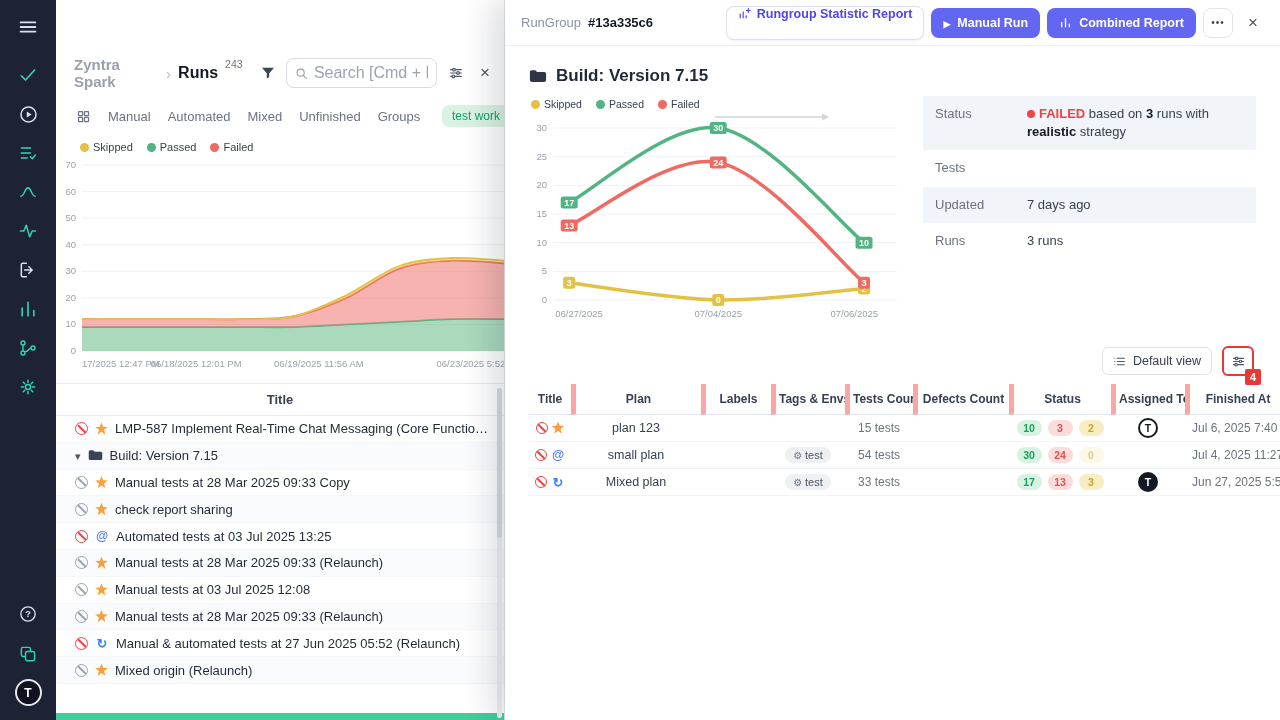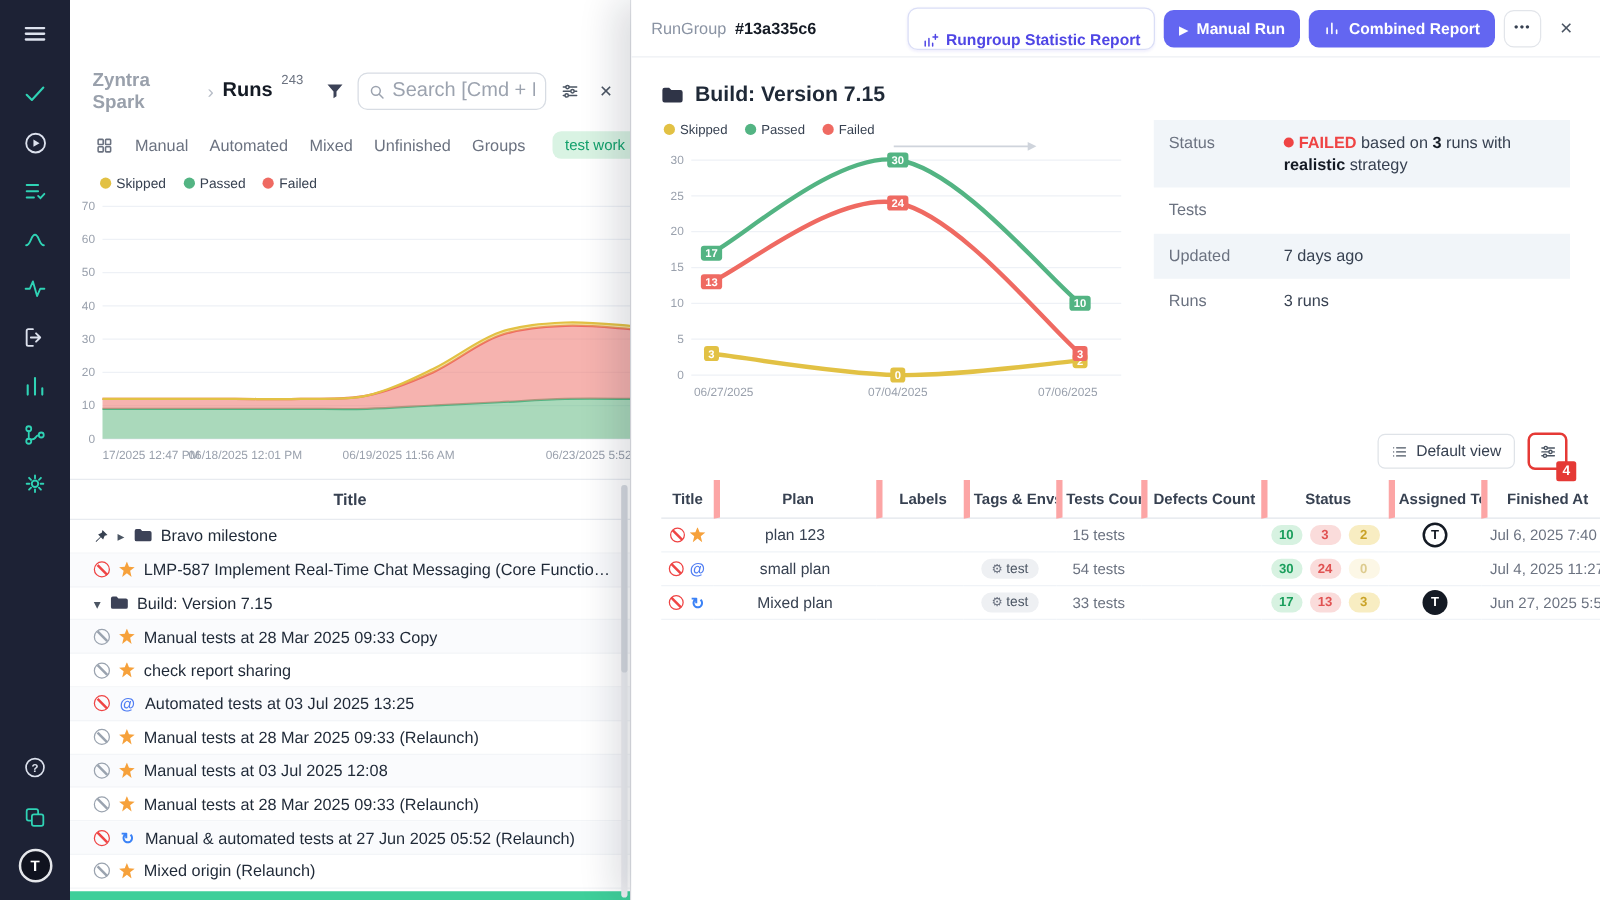--- a/index.html
+++ b/index.html
@@ -68,21 +68,21 @@
   .lp-scroll { position:absolute; right:2px; top:388px; width:5px; height:330px; background:#f0f1f4; border-radius:3px; }
   .lp-scroll-thumb { width:5px; height:150px; background:#d7dbe1; border-radius:3px; }
 
   
   .right-panel { position:absolute; left:505px; top:0; width:775px; height:720px; background:#fff;
                  box-shadow:-14px 0 28px rgba(15,23,42,.14); overflow:hidden; }
   .rp-header { height:46px; display:flex; align-items:center; gap:7px; padding:0 14px 0 16px; border-bottom:1px solid #edf0f4; }
   .rp-kicker { color:#8a93a3; font-size:13px; }
   .rp-id { color:#141a24; font-weight:bold; font-size:13px; }
   .btn-outline { height:34px; border:1px solid #dadef6; background:#fff; color:#4f46e5; border-radius:8px;
-                 font-size:12.5px; font-weight:600; display:inline-flex; align-items:flex-end; gap:6px; padding:0 11px;
+                 font-size:12.5px; font-weight:600; display:inline-flex; align-items:flex-start; gap:6px; padding:0 11px;
                  box-shadow:0 1px 2px rgba(79,70,229,.08); }
   .btn-solid { height:30px; background:#6366f1; color:#fff; border-radius:8px; font-size:12.5px; font-weight:600;
                display:inline-flex; align-items:center; gap:7px; padding:0 12px; }
   .play-tri::after { content:"\25B6"; font-size:9px; color:#fff; }
   .btn-more { width:30px; height:30px; border:1px solid #e2e5ea; border-radius:8px; background:#fff;
               display:flex; align-items:center; justify-content:center; }
   .btn-more::after { content:"\2022\2022\2022"; color:#374151; font-size:10px; letter-spacing:1px; }
   .rp-close { width:26px; height:30px; display:flex; align-items:center; justify-content:center; }
 
   .rp-body { padding:14px 24px 0; }
@@ -298,34 +298,20 @@
         <path d="M26.0,164.1C34.8,164.1,61.3,164.1,78.9,164.1C96.5,164.1,114.1,164.1,131.8,164.1C149.4,164.1,167.0,164.6,184.6,164.1C202.3,163.7,219.9,165.4,237.5,161.5C255.1,157.5,272.8,148.6,290.4,140.2C308.0,131.8,325.6,117.2,343.3,111.0C360.9,104.8,378.5,103.9,396.1,103.0C413.8,102.1,440.2,105.2,449.0,105.7" fill="none" stroke="#e2c144" stroke-width="1.8"></path>
         <text x="26" y="212" text-anchor="start" class="axt">17/2025 12:47 PM</text>
         <text x="140.21" y="212" text-anchor="middle" class="axt">06/18/2025 12:01 PM</text>
         <text x="262.88" y="212" text-anchor="middle" class="axt">06/19/2025 11:56 AM</text>
         <text x="419.39000000000004" y="212" text-anchor="middle" class="axt">06/23/2025 5:52 P</text>
       </svg></div>
 
   <div class="lp-table-head">Title</div>
 
   <div>
-    <div class="lp-row">
-      <span>
-          <svg class="icn" width="12" height="12" viewBox="0 0 24 24">
-            <path fill="#374151" d="M14 2l8 8-4.5 1.2L15 17l-3.6-3.6L4 21l-1-1 7.6-7.4L7 9l5.8-2.5L14 2z"></path>
-          </svg>
-        </span>
-      <span class="caret-r"></span>
-      <span class="folder-svg">
-          <svg class="icn" width="15" height="13" viewBox="0 0 20 16">
-            <path d="M1 3a2 2 0 012-2h4l2 2h8a2 2 0 012 2v7a2 2 0 01-2 2H3a2 2 0 01-2-2V3z" fill="#3c4257"></path>
-          </svg>
-        </span>
-      <span class="row-title">Bravo milestone</span>
-    </div>
     <div class="lp-row">
       <span class="ban"></span>
       <span class="origin origin-manual"></span>
       <span class="row-title">LMP-587 Implement Real-Time Chat Messaging (Core Functionality)</span>
     </div>
     <div class="lp-row">
       <span class="caret-d"></span>
       <span class="folder-svg">
           <svg class="icn" width="15" height="13" viewBox="0 0 20 16">
             <path d="M1 3a2 2 0 012-2h4l2 2h8a2 2 0 012 2v7a2 2 0 01-2 2H3a2 2 0 01-2-2V3z" fill="#3c4257"></path>

